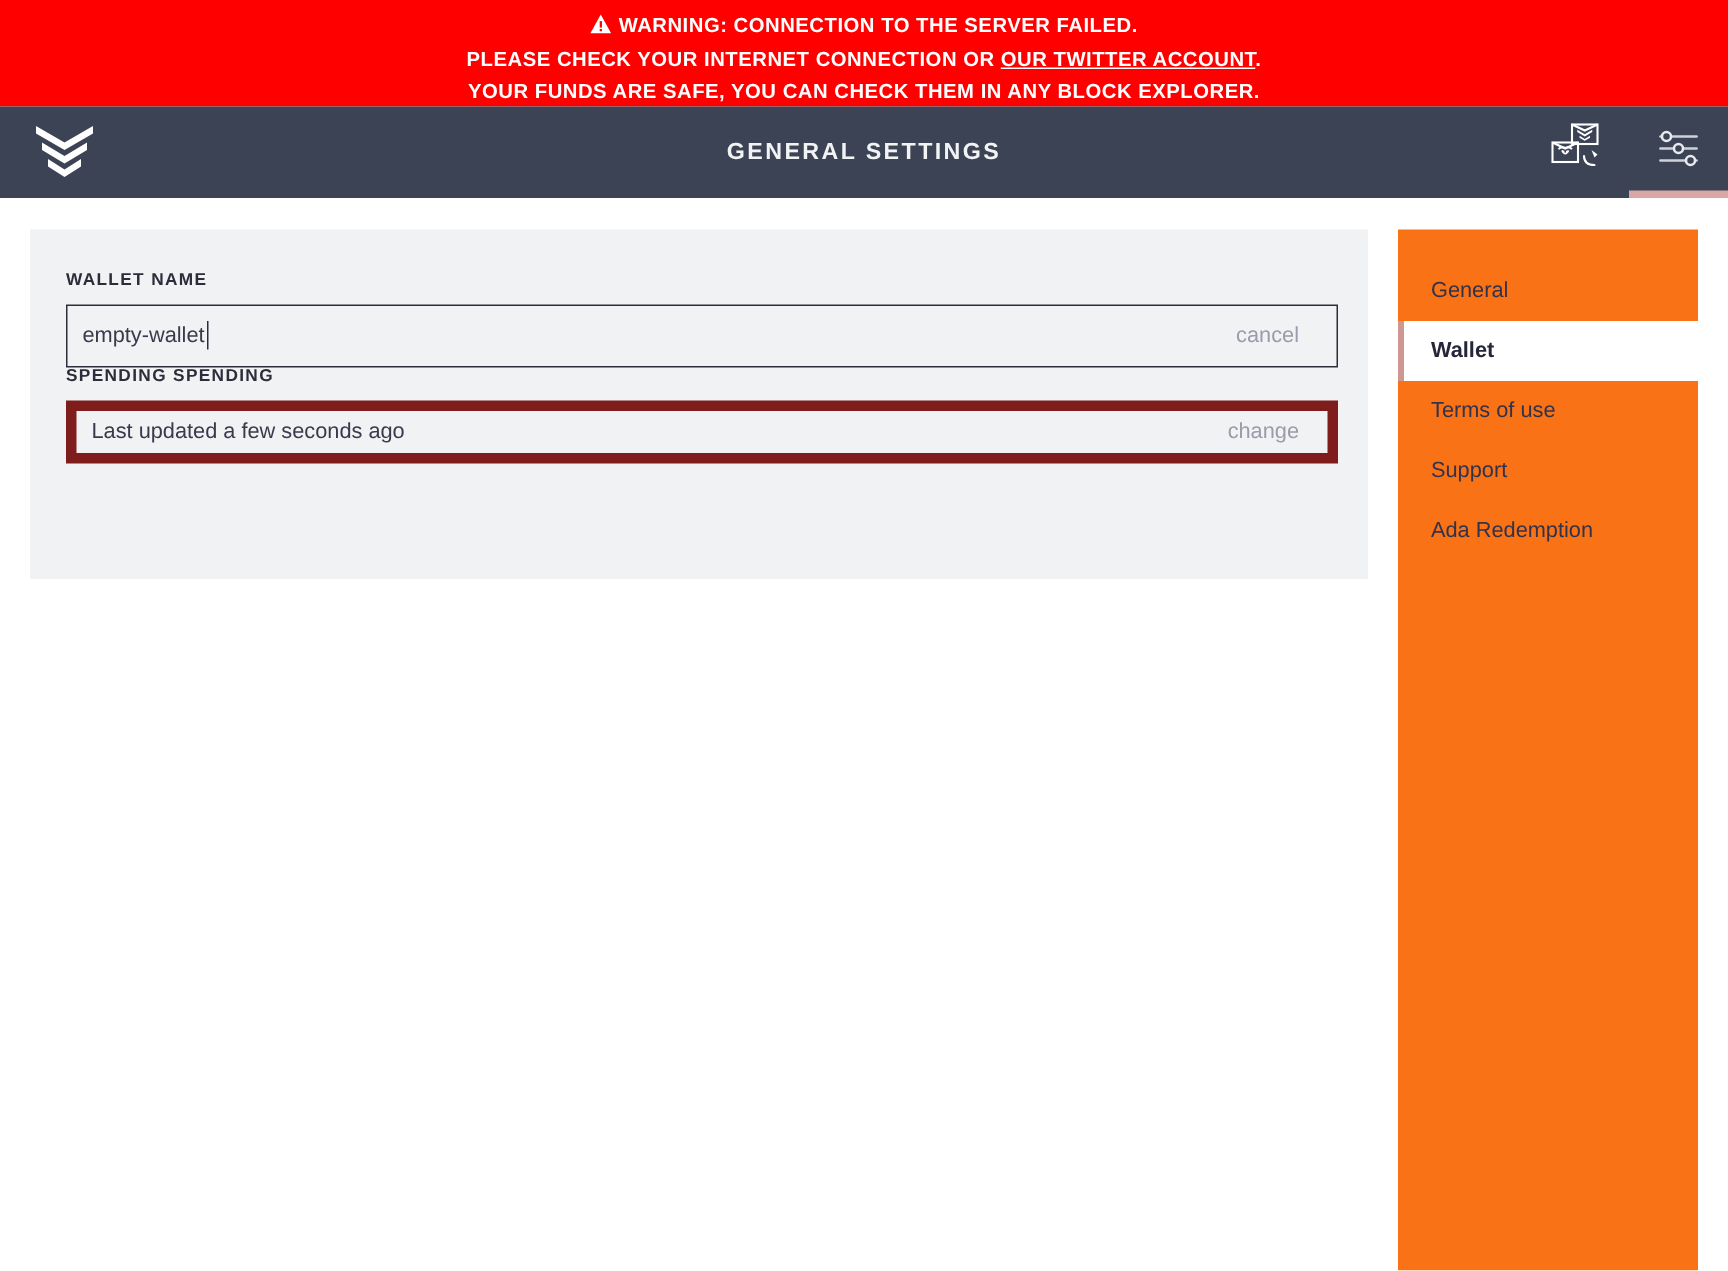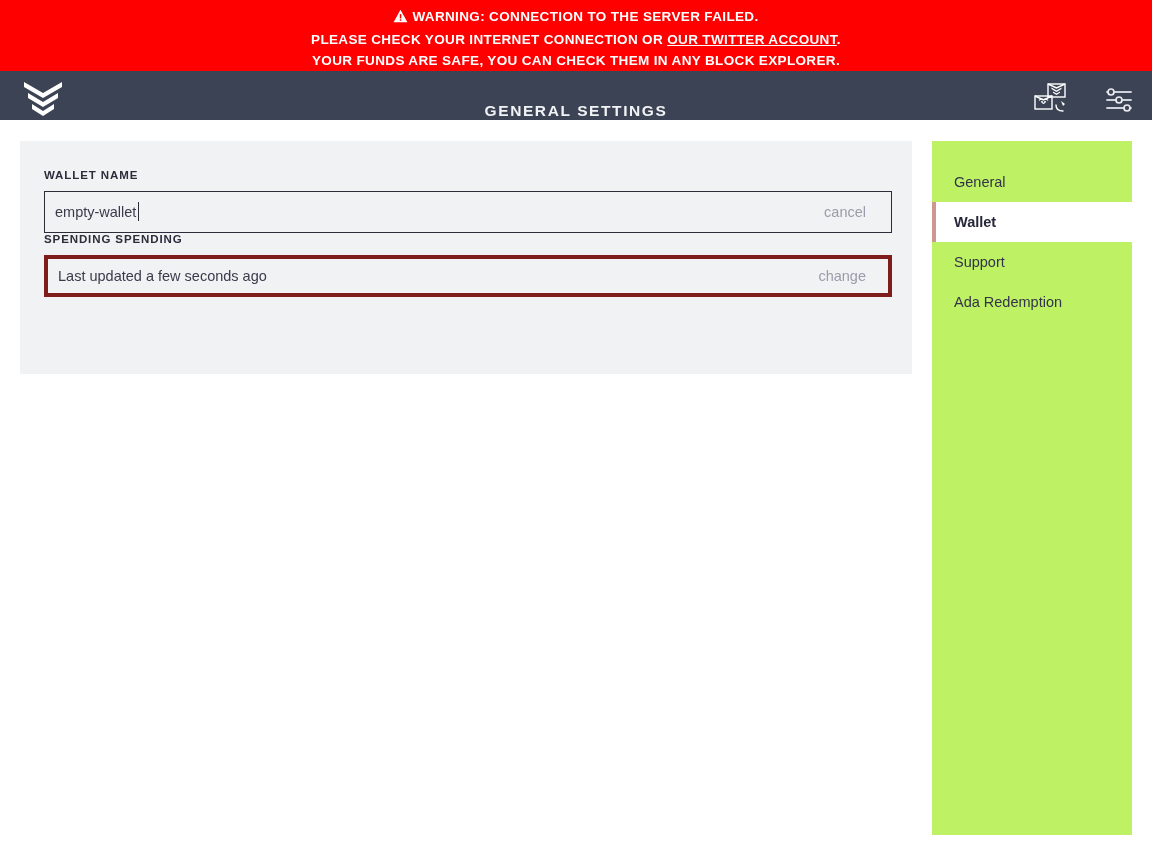--- a/index.html
+++ b/index.html
@@ -39,24 +39,24 @@
     color: #ffffff;
     text-decoration: underline;
     font-weight: bold;
     letter-spacing: 0.35px;
   }
 
   
   .topbar {
     position: relative;
     width: 100%;
-    height: 49px;
+    height: 61px;
     background: #3b4355;
     display: flex;
-    align-items: flex-end;
+    align-items: center;
   }
   .logo {
     margin-left: 22px;
     width: 42px;
     height: 40px;
     display: block;
   }
   .topbar-title {
     position: absolute;
     left: 0; right: 0;
@@ -133,21 +133,21 @@
     border: 1px solid #2c2c3a;
     font-family: "Liberation Sans", sans-serif;
     font-size: 14.5px;
     color: #3a3a4c;
     padding: 0 96px 0 10px;
     outline: none;
   }
   .field-static {
     width: 100%;
     height: 42px;
-    border: 4px solid #7f1d1d;
+    border: 7px solid #7f1d1d;
     font-size: 14.5px;
     color: #3a3a4c;
     padding: 0 96px 0 10px;
     display: flex;
     align-items: center;
     background: transparent;
   }
 
   .field-action {
     position: absolute;
@@ -179,21 +179,21 @@
     background: #2c2c3a;
   }
 
   
   .settings-menu {
     position: absolute;
     left: 932px;
     top: 21px;
     width: 200px;
     bottom: 0;
-    background: #bef264;
+    background: #f97316;
     padding-top: 21px;
   }
   .menu-item {
     position: relative;
     height: 40px;
     display: flex;
     align-items: center;
     padding-left: 22px;
     font-size: 14.5px;
     color: #32324a;
@@ -314,20 +314,23 @@
   </div>
 
   <div class="settings-menu">
     <div class="menu-item">
       <span>General</span>
     </div>
     <div class="menu-item active">
       <span>Wallet</span>
     </div>
     <div class="menu-item">
+      <span>Terms of use</span>
+    </div>
+    <div class="menu-item">
       <span>Support</span>
     </div>
     <div class="menu-item">
       <span>Ada Redemption</span>
     </div>
   </div>
 
 </div>
 
 </body></html>

